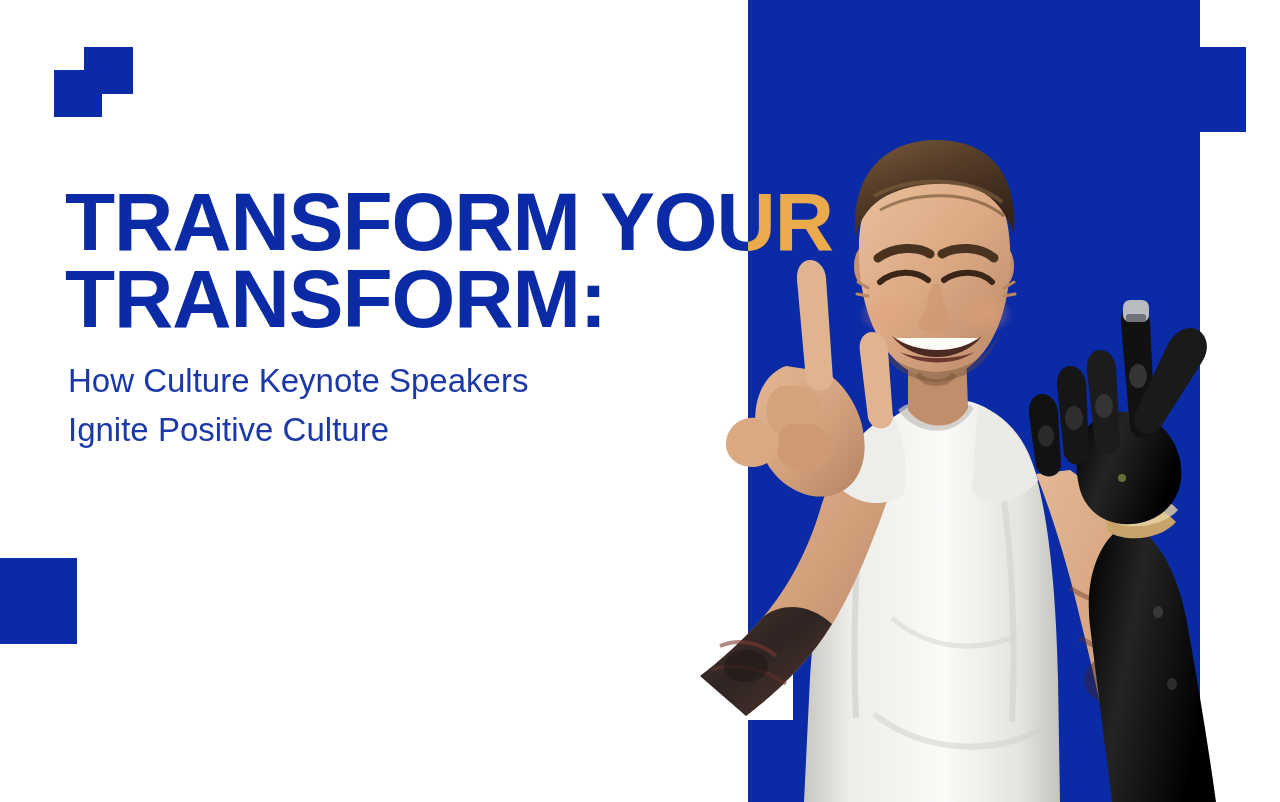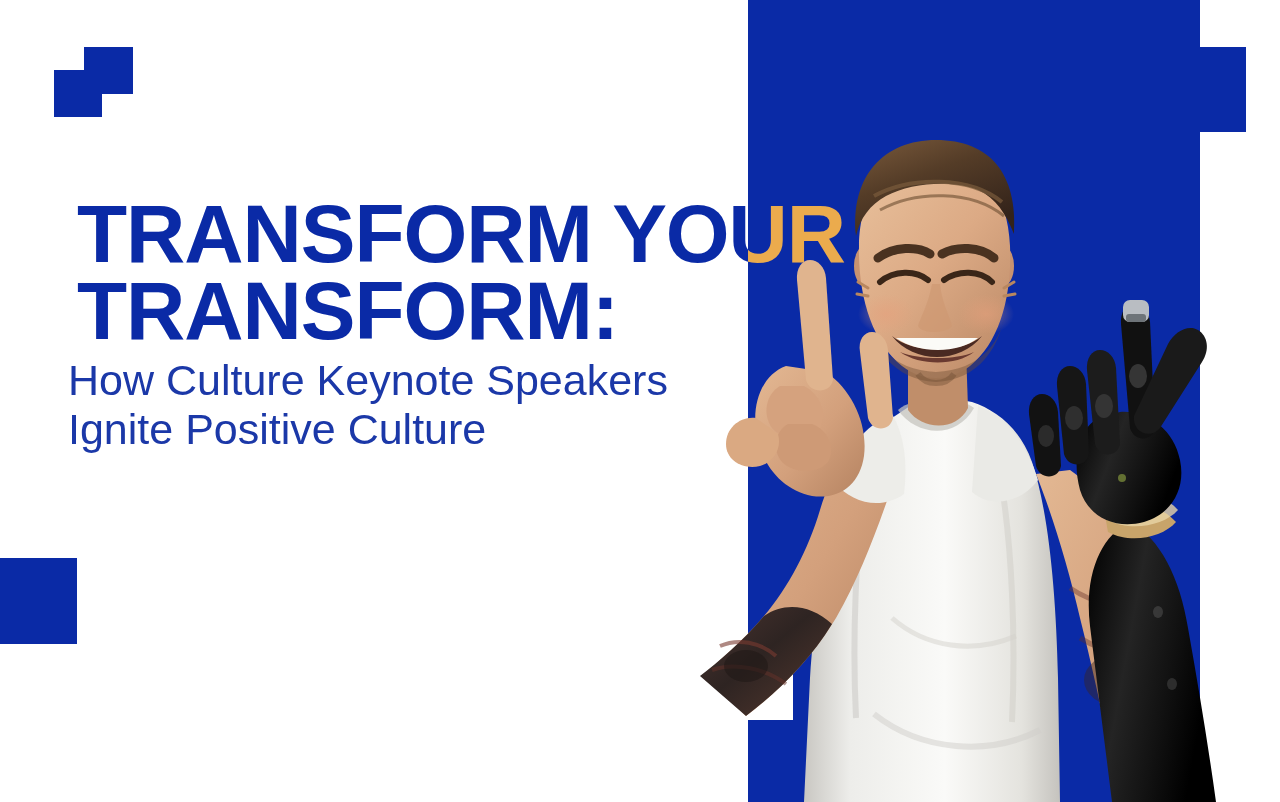--- a/index.html
+++ b/index.html
@@ -55,40 +55,40 @@
     left: 60px;
     top: 178px;
     width: 1140px;
     z-index: 6;
     
     mix-blend-mode: difference;
     color: #F5D559;
     pointer-events: none;
   }
   #headline {
-    margin: 17px;
+    margin: 5px;
     font-family: "Liberation Sans", sans-serif;
     font-weight: 700;
     font-size: 82px;
     line-height: 77px;
     letter-spacing: -1px;
     color: #F5D559; 
     white-space: nowrap;
   }
   #headline .hl-line { display: block; }
 
   #subtitle {
     position: absolute;
     left: 68px;
     top: 356px;
     margin: 0;
     z-index: 5;
     font-family: "Liberation Sans", sans-serif;
     font-weight: 400;
-    font-size: 43px;
+    font-size: 33px;
     line-height: 49px;
     color: #1B38A8;
     white-space: nowrap;
   }
   #subtitle .sub-line { display: block; }
 
   
   #speaker-photo {
     position: absolute;
     left: 660px;

